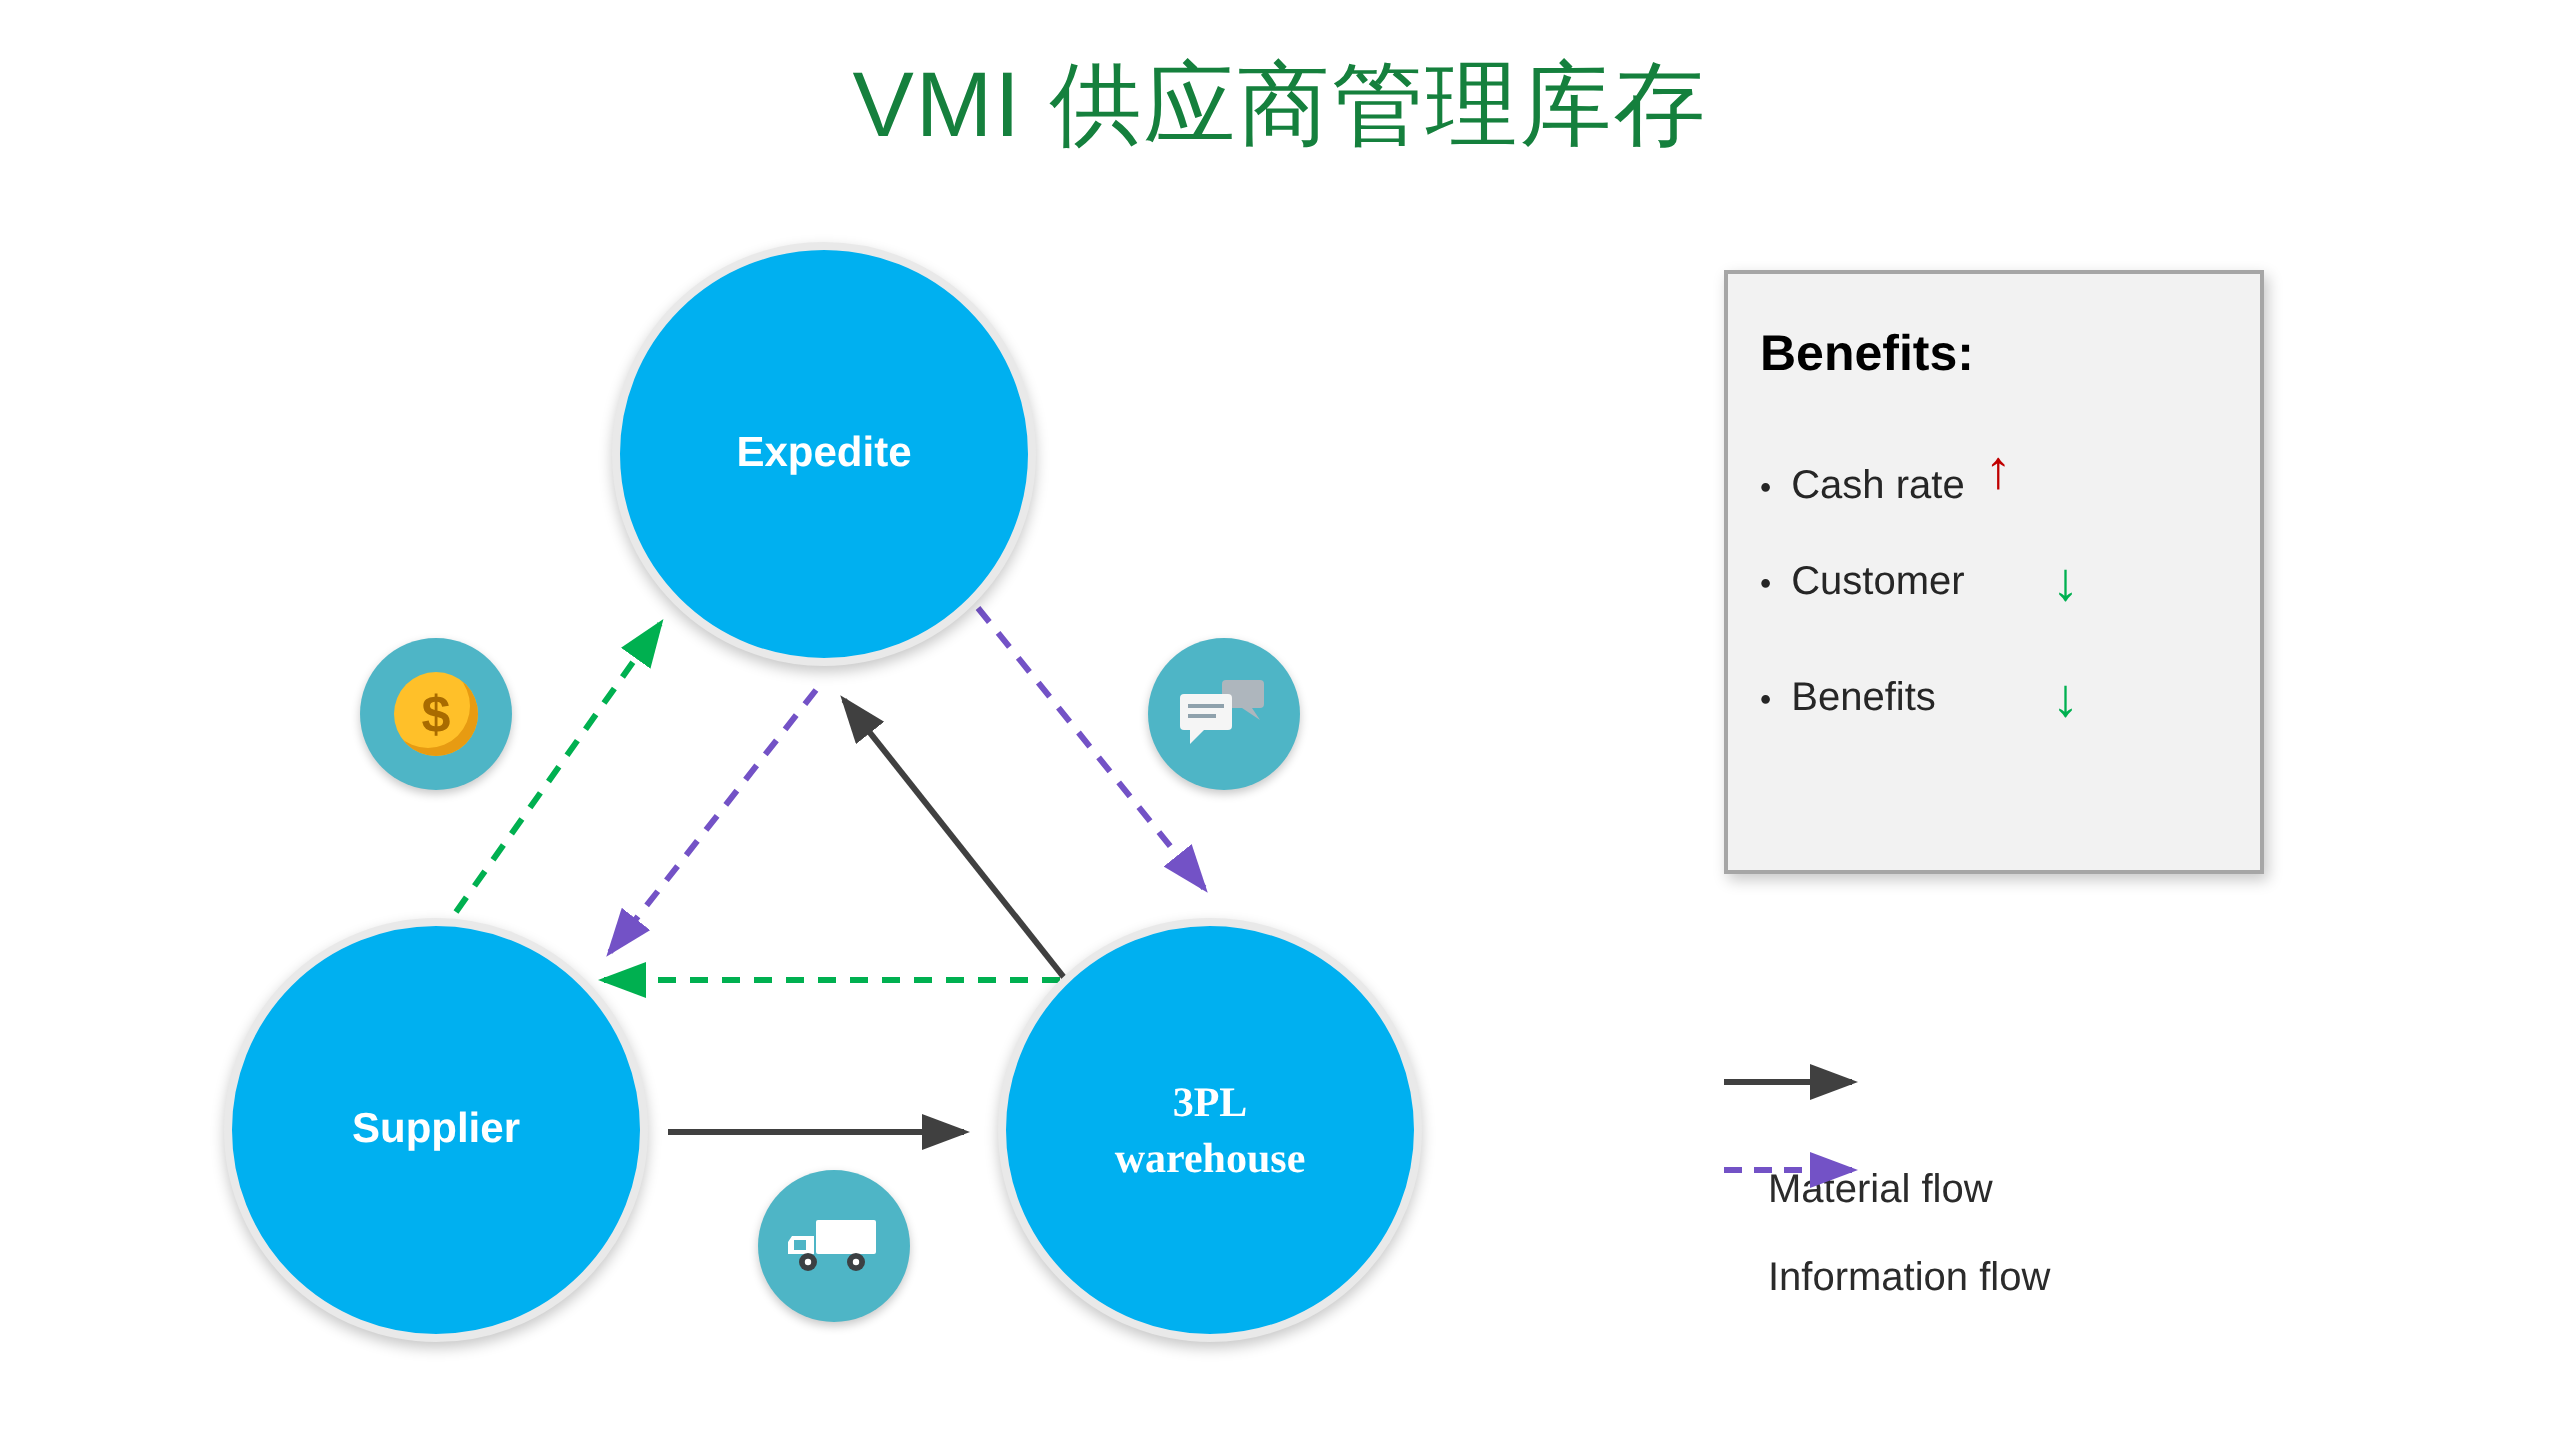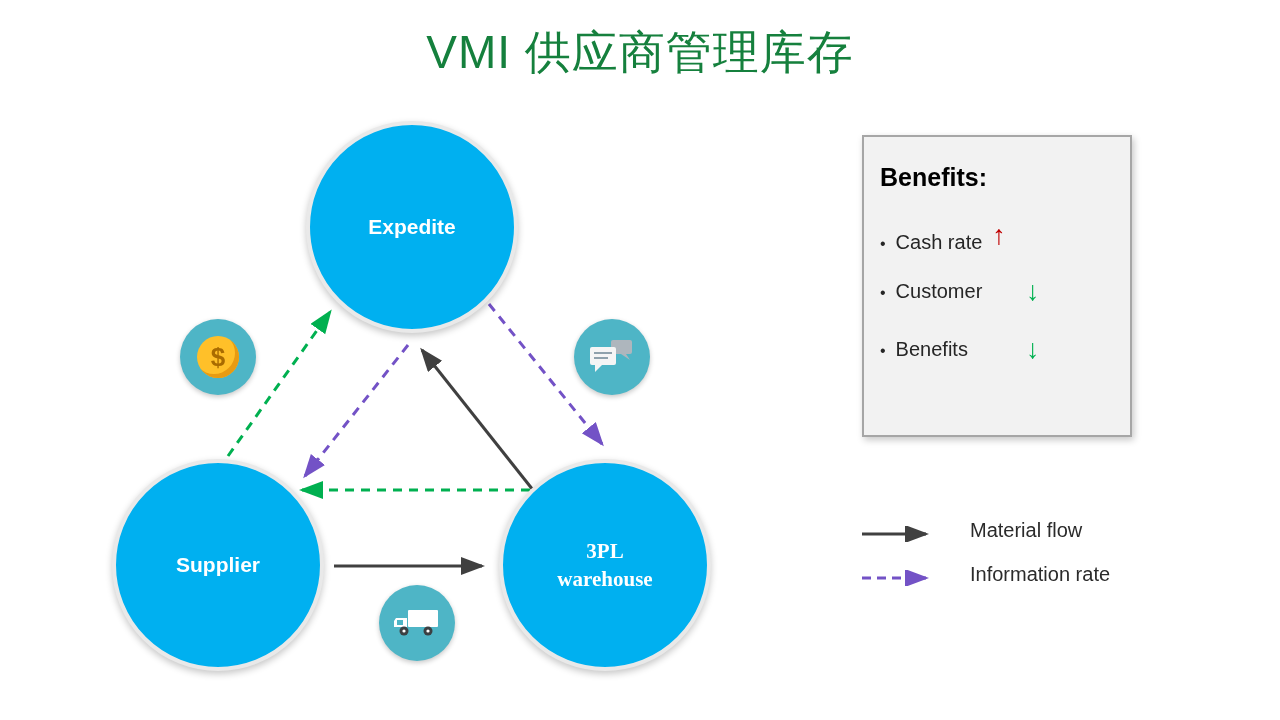--- a/index.html
+++ b/index.html
@@ -111,22 +111,23 @@
   .arrow-green { color: #00B050; }
 
   
   .legend {
     position: absolute;
     left: 860px; top: 498px;
     width: 320px;
   }
   .legend-row {
     display: flex;
-    align-items: flex-end;
+    align-items: flex-start;
     height: 44px;
+    flex-direction: column;
   }
   .legend-swatch { width: 86px; height: 16px; flex: 0 0 86px; }
   .legend-label {
     margin-left: 24px;
     font-size: 20px;
     color: #2b2b2b;
   }
 </style>
 </head>
 <body>
@@ -221,15 +222,15 @@
       <line x1="2" y1="8" x2="66" y2="8" stroke-width="3" marker-end="url(#arrow-dark)" stroke="#404040"></line>
     </svg>
     <span class="legend-label">Material flow</span>
   </div>
 
 
   <div class="legend-row">
     <svg class="legend-swatch" viewBox="0 0 86 16">
       <line x1="2" y1="8" x2="66" y2="8" stroke-width="3" stroke-dasharray="9 6" marker-end="url(#arrow-purple)" stroke="#7352C6"></line>
     </svg>
-    <span class="legend-label">Information rate</span>
+    <span class="legend-label">Information flow</span>
   </div>
 </div>
 
 </body></html>

